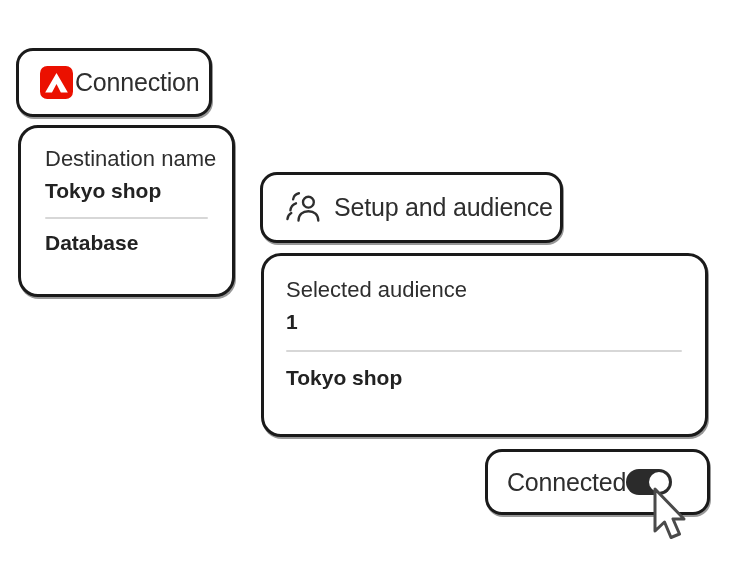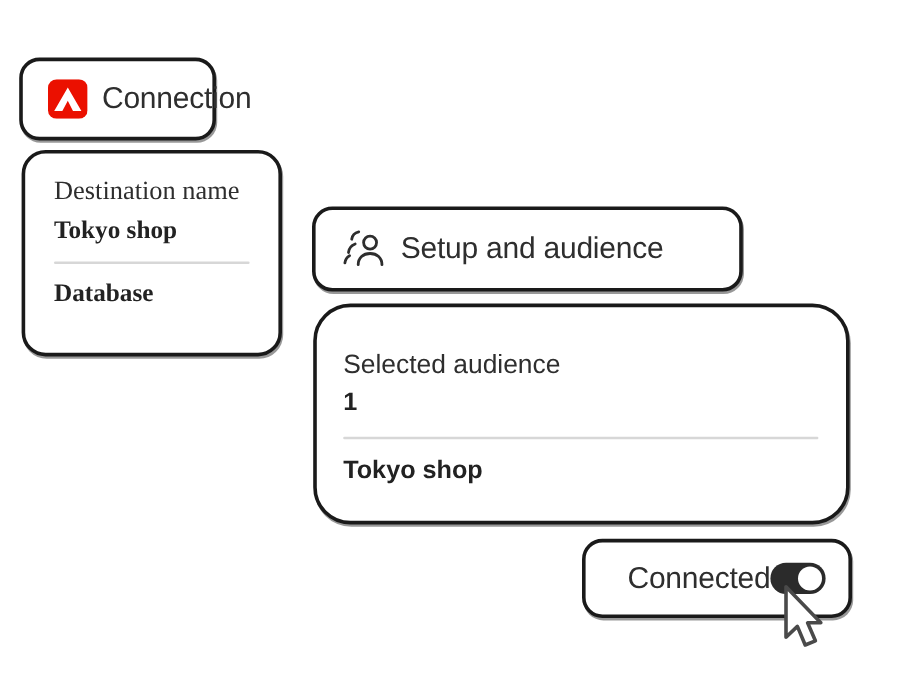--- a/index.html
+++ b/index.html
@@ -28,50 +28,49 @@
     align-items: center;
   }
   .chip-label {
     font-size: 25px;
     color: #2e2e2e;
     letter-spacing: -0.2px;
     white-space: nowrap;
   }
   #connection-chip {
     left: 16px; top: 48px;
-    width: 164px; height: 69px;
+    width: 196px; height: 69px;
     padding: 10px 21px;
-    gap: 12px;
+    gap: 2px;
     border-radius: 17px;
   }
   #connection-card {
     left: 18px; top: 125px;
     width: 217px; height: 172px;
     padding: 16px 24px;
     border-radius: 20px;
-    font-family: Liberation Serif, serif;
   }
   #setup-chip {
     left: 260px; top: 172px;
-    width: 359px; height: 71px;
+    width: 303px; height: 71px;
     padding: 0 22px;
     gap: 13px;
     border-radius: 17px;
   }
   #setup-card {
     left: 261px; top: 253px;
     width: 447px; height: 184px;
-    padding: 33px 22px;
-    border-radius: 31px;
+    padding: 19px 22px;
+    border-radius: 20px;
   }
   #connected-chip {
     left: 485px; top: 449px;
     width: 225px; height: 66px;
     padding: 0 19px;
-    justify-content: flex-end;
+    justify-content: flex-start;
     border-radius: 17px;
   }
   .field-label {
     font-size: 22px;
     line-height: 29px;
     color: #2e2e2e;
     white-space: nowrap;
   }
   .field-value {
     font-size: 21px;

